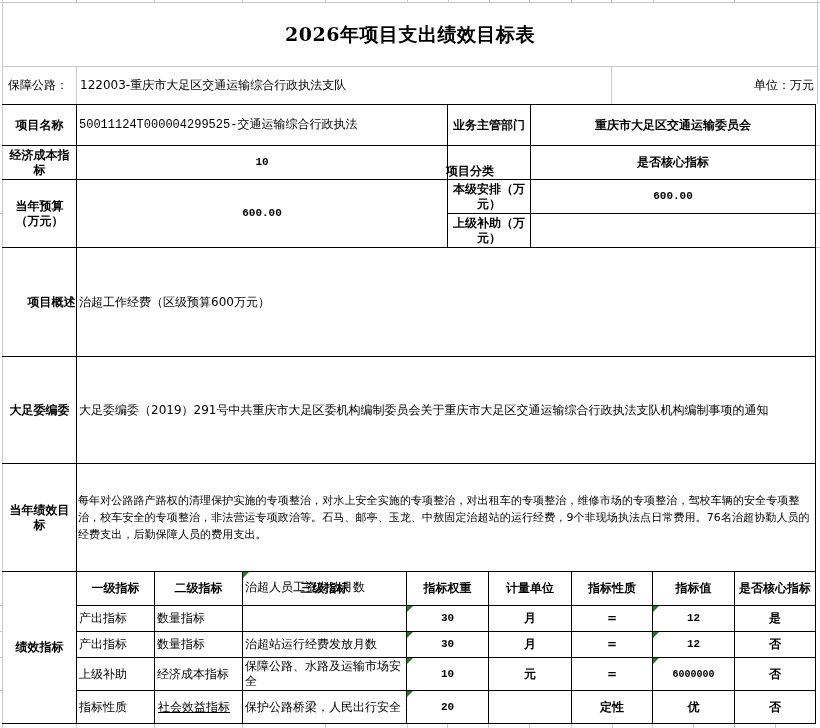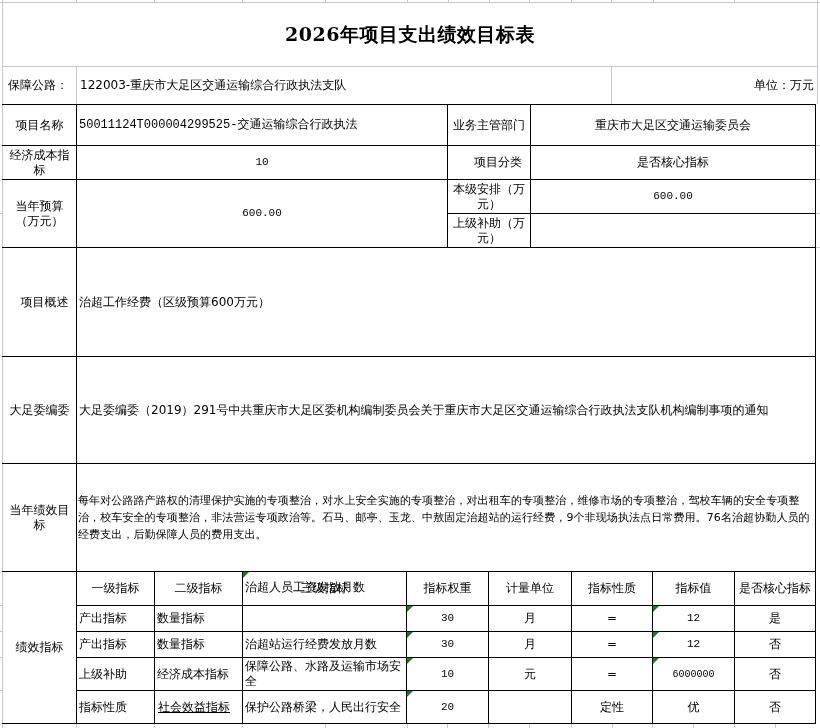--- a/index.html
+++ b/index.html
@@ -10,21 +10,21 @@
   }
   .ghl { position:absolute; height:1px; background:#c3c7d6; }
   .gvl { position:absolute; width:1px; background:#c3c7d6; }
   .hl  { position:absolute; height:1px; background:#000; }
   .vl  { position:absolute; width:1px; background:#000; }
   .cell {
     position:absolute; box-sizing:border-box; display:flex; align-items:center;
     font-size:12px; line-height:15px; overflow:hidden; white-space:normal;
   }
   .cell > span { display:block; }
-  .c { justify-content:center; text-align:center; padding:0 2px; }
+  .c { justify-content:center; text-align:center; padding:0 2px;font-weight:bold; }
   .c > span { text-align:center; }
   .l { justify-content:flex-start; text-align:left; padding-left:2px; }
   .r { justify-content:flex-end; text-align:right; padding-right:3px; }
   .num { font-family:"Liberation Mono", "DejaVu Sans Mono", monospace; font-size:11px; }
   .title {
     font-family:"DejaVu Serif", "Liberation Serif", serif;
     font-weight:bold; font-size:19px; letter-spacing:0.5px;
   }
   .goal { font-size:11px; letter-spacing:0.1px; line-height:17px; padding-left:1px; }
   .flag {
@@ -137,21 +137,21 @@
 <div class="cell c" style="left:531px;top:105px;width:284px;height:40px;">
   <span>重庆市大足区交通运输委员会</span>
 </div>
 
 <div class="cell c" style="left:3px;top:146px;width:73px;height:33px;">
   <span>经济成本指标</span>
 </div>
 <div class="cell c num" style="left:77px;top:146px;width:370px;height:33px;">
   <span>10</span>
 </div>
-<div class="cell c" style="left:457px;top:146px;width:82px;height:33px;">
+<div class="cell c" style="left:429px;top:146px;width:82px;height:33px;align-items:flex-end;">
   <span>项目分类</span>
 </div>
 <div class="cell c" style="left:531px;top:146px;width:284px;height:33px;">
   <span>是否核心指标</span>
 </div>
 
 <div class="cell c" style="left:3px;top:180px;width:73px;height:67px;">
   <span>当年预算（万元）</span>
 </div>
 <div class="cell c num" style="left:77px;top:180px;width:370px;height:67px;">
@@ -163,21 +163,21 @@
 <div class="cell c num" style="left:531px;top:180px;width:284px;height:33px;">
   <span>600.00</span>
 </div>
 <div class="cell c" style="left:448px;top:214px;width:82px;height:33px;">
   <span>上级补助（万元）</span>
 </div>
 <div class="cell c num" style="left:531px;top:214px;width:284px;height:33px;">
   <span></span>
 </div>
 
-<div class="cell c" style="left:8px;top:248px;width:73px;height:108px;">
+<div class="cell c" style="left:15px;top:248px;width:73px;height:108px;">
   <span>项目概述</span>
 </div>
 <div class="cell l" style="left:77px;top:248px;width:738px;height:108px;">
   <span>治超工作经费（区级预算600万元）</span>
 </div>
 
 <div class="cell c" style="left:3px;top:357px;width:73px;height:106px;">
   <span>大足委编委</span>
 </div>
 <div class="cell l" style="left:77px;top:357px;width:738px;height:106px;">

